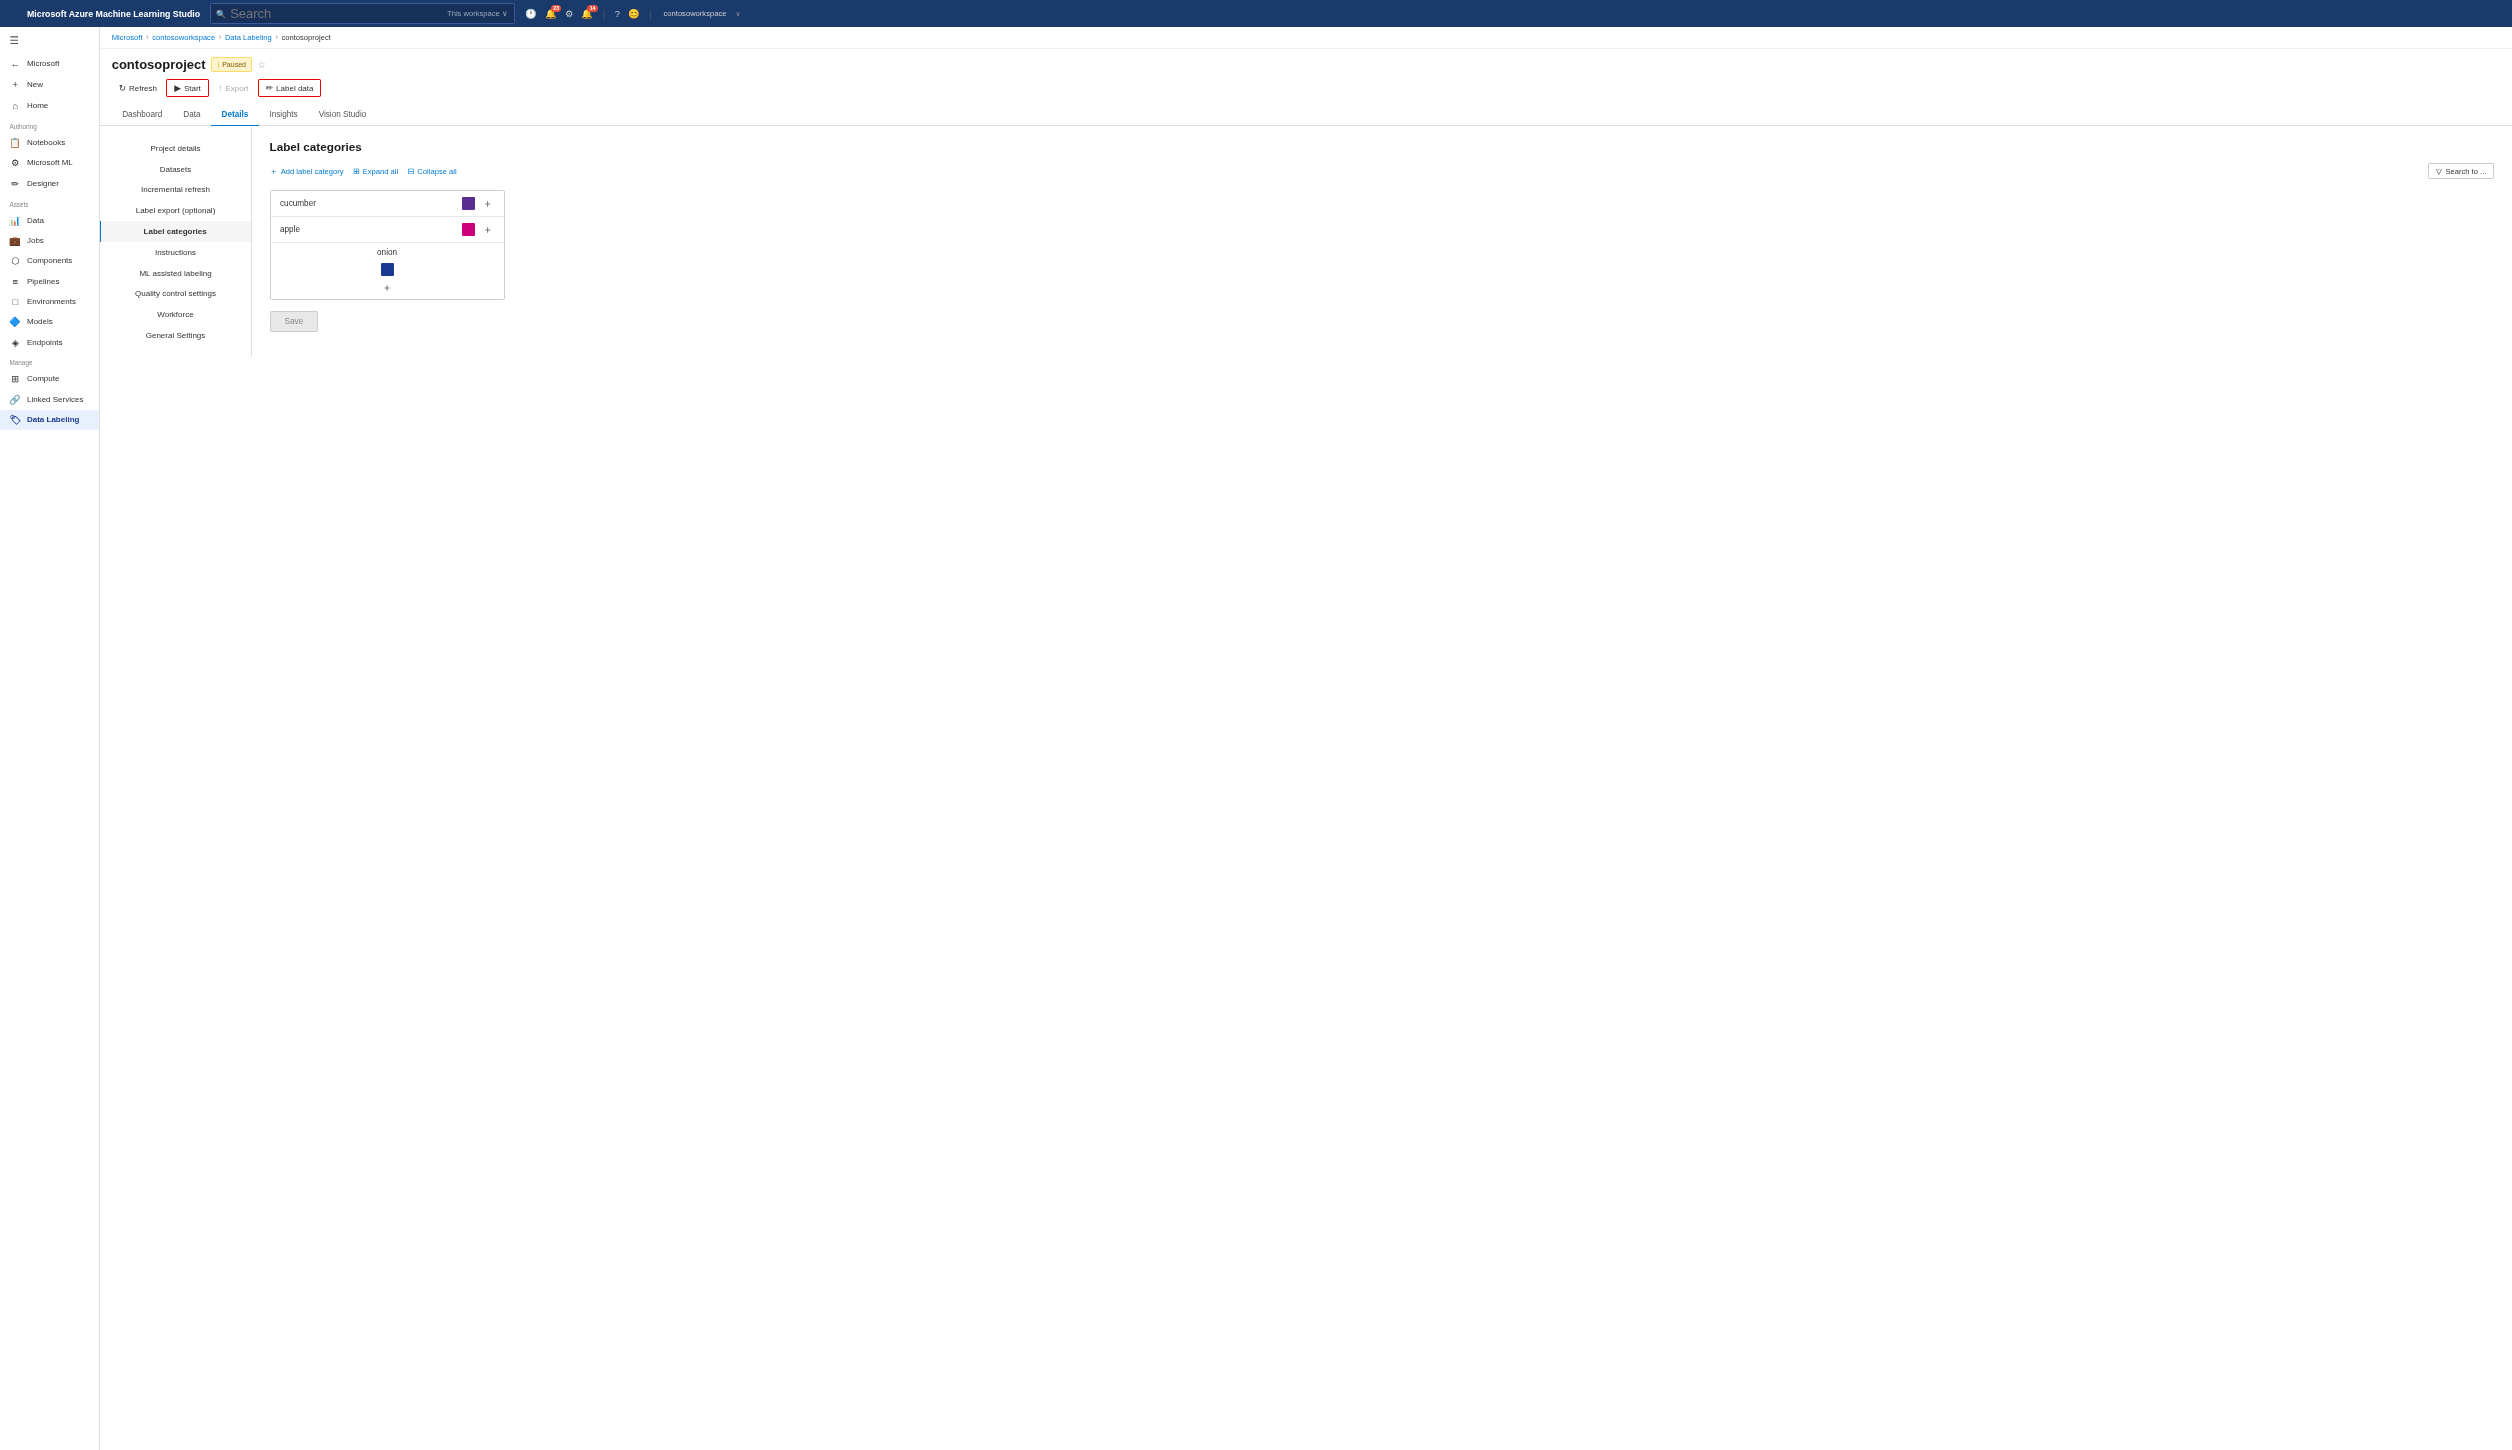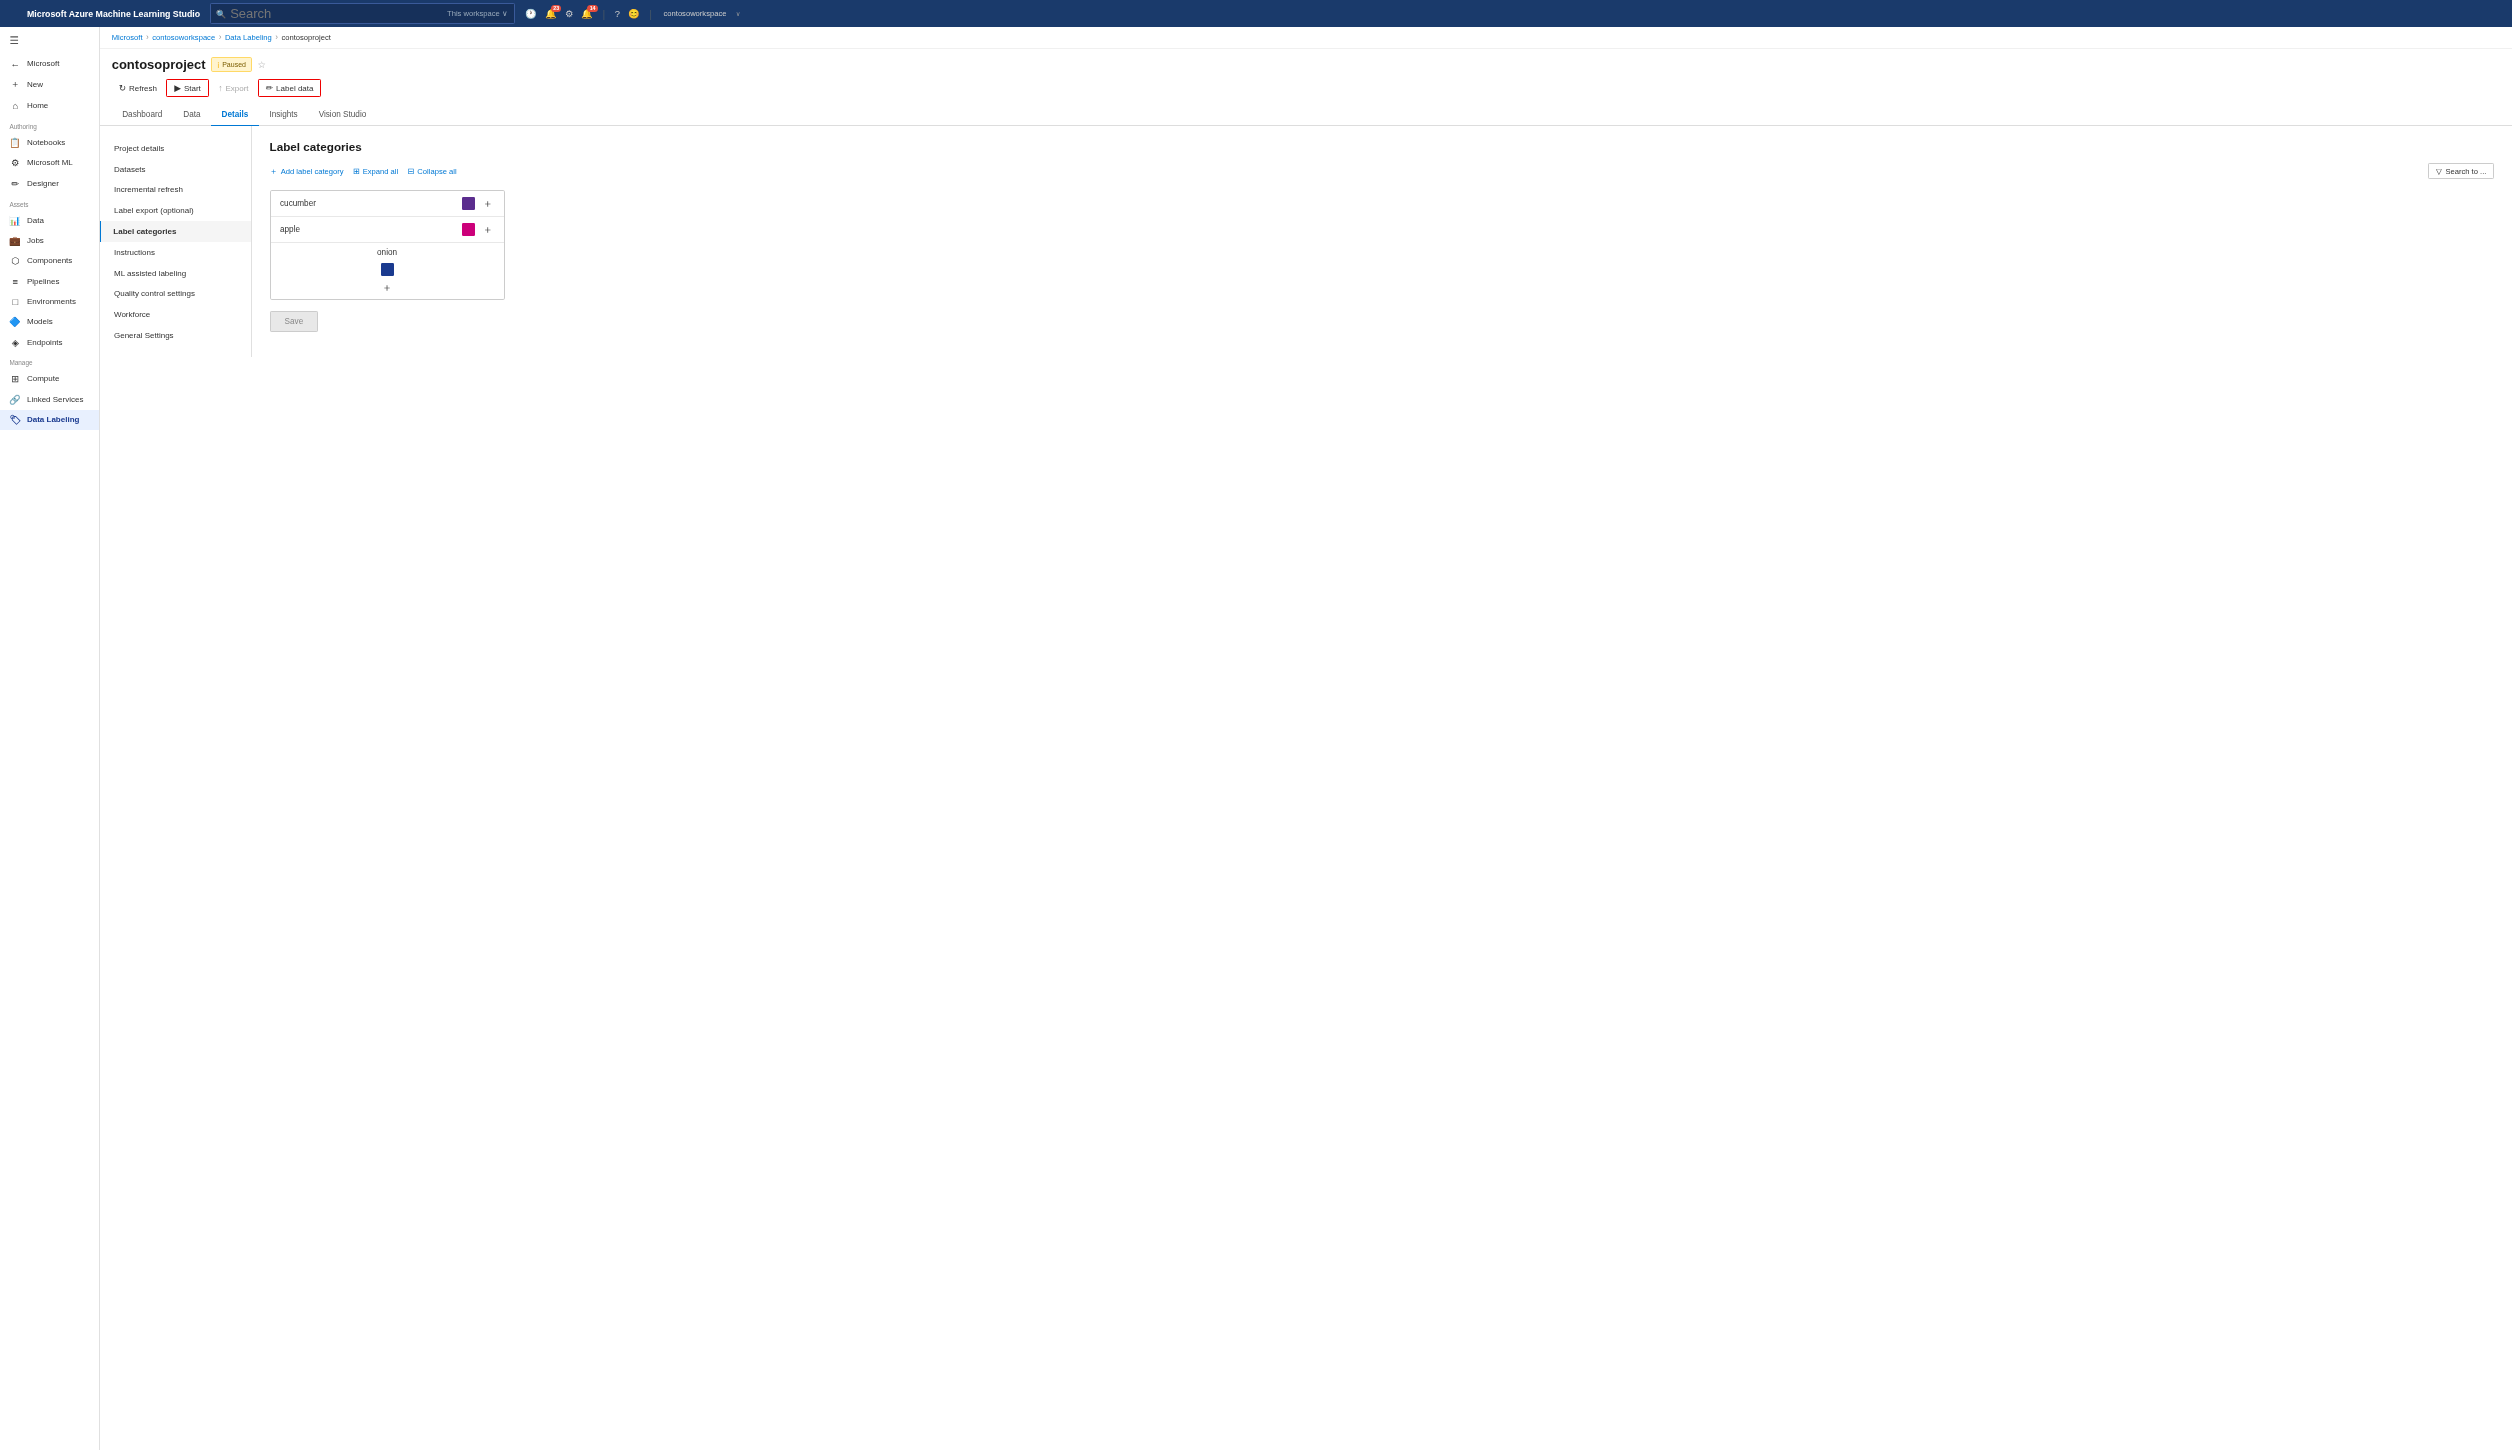--- a/index.html
+++ b/index.html
@@ -239,20 +239,21 @@
       display: flex;
       padding: 0;
     }
 
     
     .left-panel {
       width: 152px;
       border-right: 0.6px solid #e0e0e0;
       flex-shrink: 0;
       padding: 11.7px 0;
+      text-align: center;
     }
     .left-panel-item {
       padding: 5.9px 14px;
       cursor: pointer;
       font-size: 8px;
       color: #333;
     }
     .left-panel-item.active {
       background: #f5f5f5;
       font-weight: 600;

